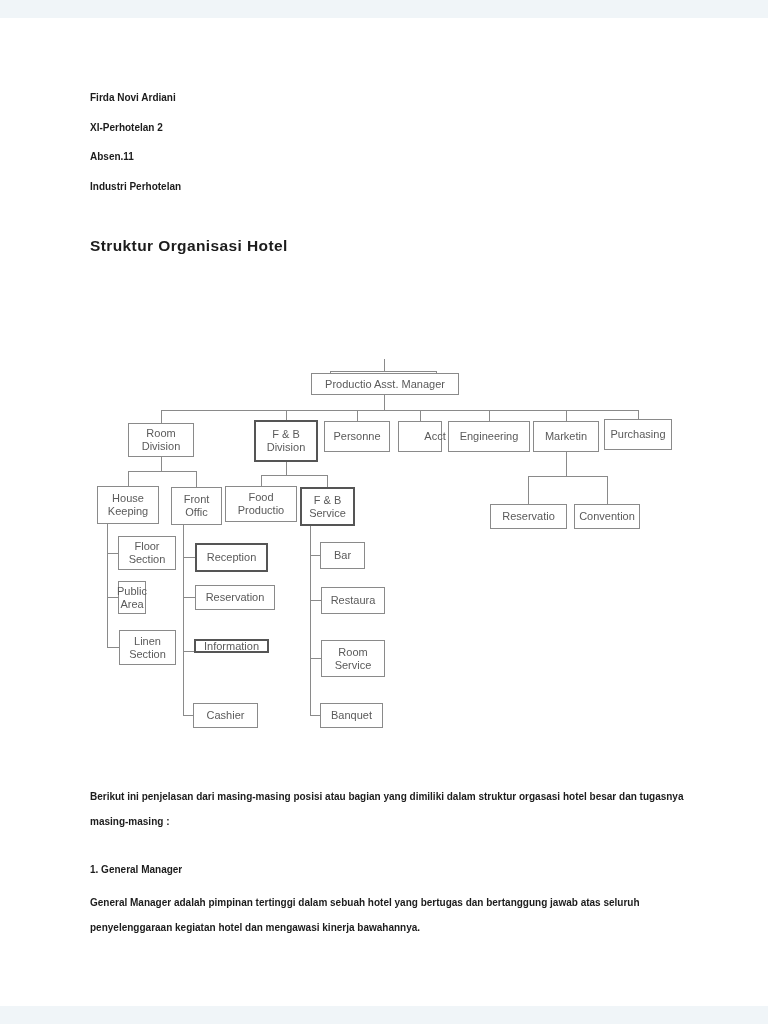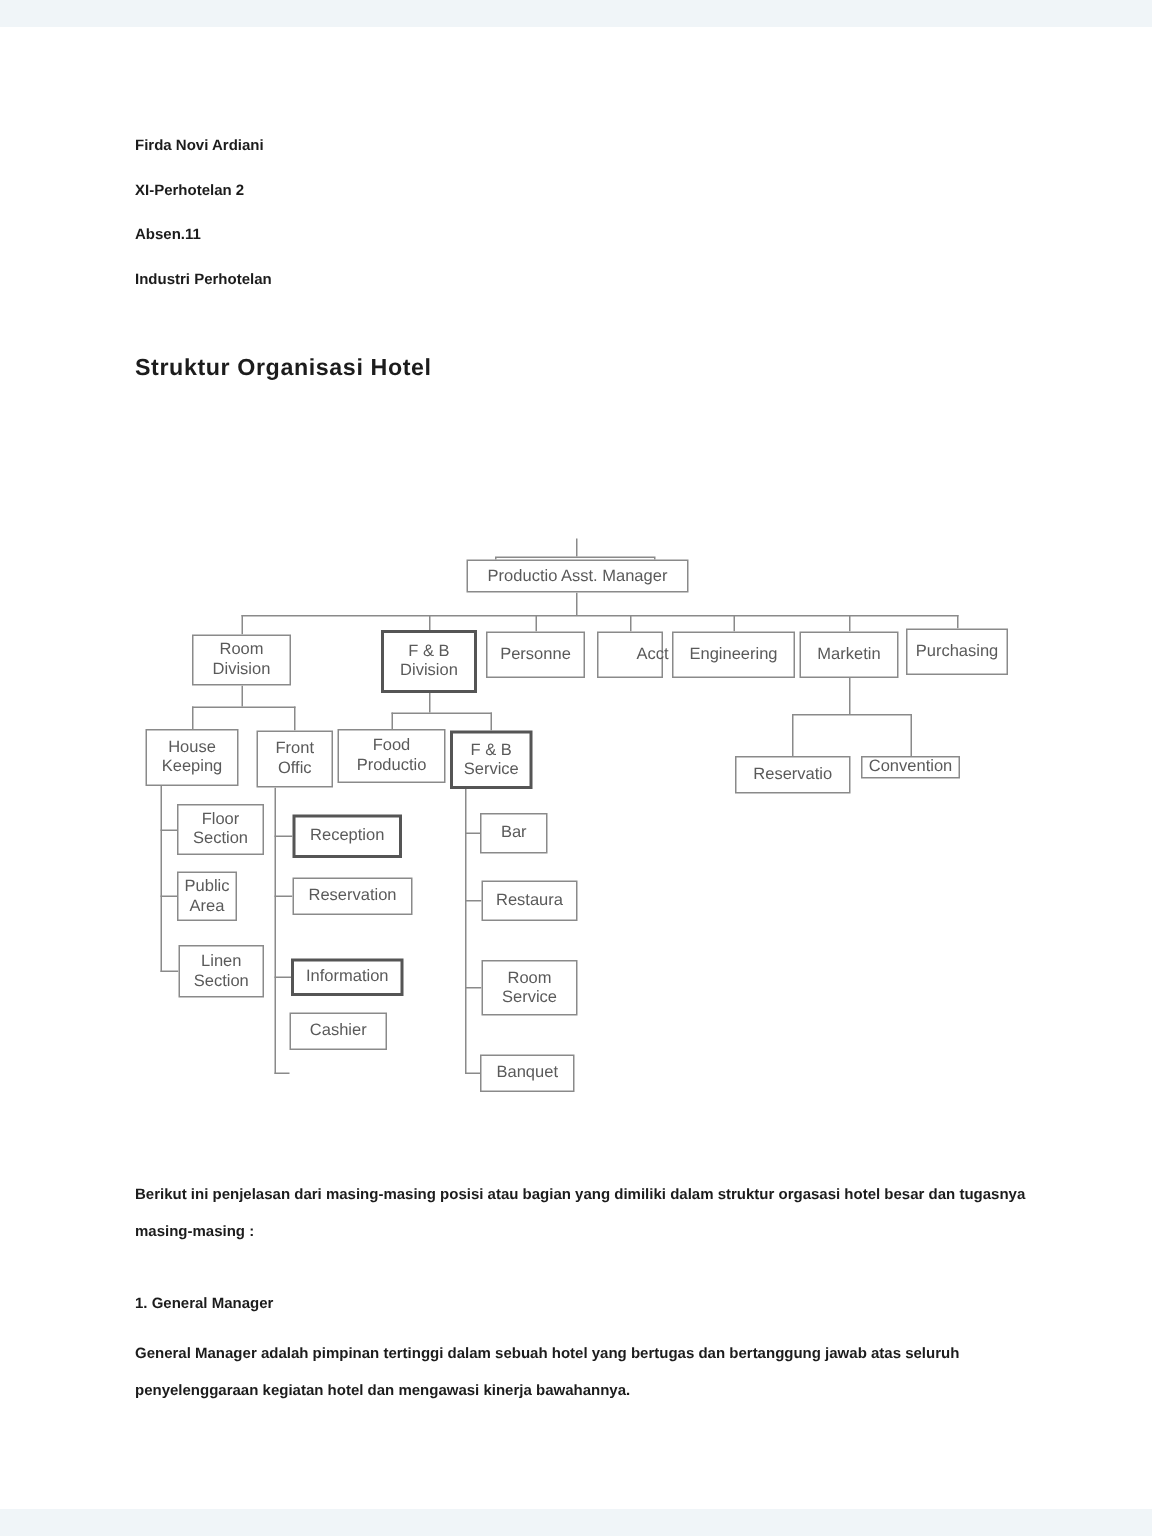--- a/index.html
+++ b/index.html
@@ -158,45 +158,45 @@
       <div>Food</div>
       <div>Productio</div>
     </div>
     <div class="org-box strong" style="left: 300px; top: 487px; width: 55px; height: 39px;">
       <div>F &amp; B</div>
       <div>Service</div>
     </div>
     <div class="org-box" style="left: 490px; top: 504px; width: 77px; height: 25px;">
       <div>Reservatio</div>
     </div>
-    <div class="org-box" style="left: 574px; top: 504px; width: 66px; height: 15px;">
+    <div class="org-box" style="left: 574px; top: 504px; width: 66px; height: 25px;">
       <div>Convention</div>
     </div>
     <div class="org-box" style="left: 118px; top: 536px; width: 58px; height: 34px;">
       <div>Floor</div>
       <div>Section</div>
     </div>
-    <div class="org-box" style="left: 118px; top: 581px; width: 40px; height: 33px;">
+    <div class="org-box" style="left: 118px; top: 581px; width: 28px; height: 33px;">
       <div>Public</div>
       <div>Area</div>
     </div>
     <div class="org-box" style="left: 119px; top: 630px; width: 57px; height: 35px;">
       <div>Linen</div>
       <div>Section</div>
     </div>
     <div class="org-box strong" style="left: 195px; top: 543px; width: 73px; height: 29px;">
       <div>Reception</div>
     </div>
     <div class="org-box" style="left: 195px; top: 585px; width: 80px; height: 25px;">
       <div>Reservation</div>
     </div>
-    <div class="org-box strong" style="left: 194px; top: 639px; width: 75px; height: 25px;">
+    <div class="org-box strong" style="left: 194px; top: 639px; width: 75px; height: 14px;">
       <div>Information</div>
     </div>
-    <div class="org-box" style="left: 193px; top: 675px; width: 65px; height: 25px;">
+    <div class="org-box" style="left: 193px; top: 703px; width: 65px; height: 25px;">
       <div>Cashier</div>
     </div>
     <div class="org-box" style="left: 320px; top: 542px; width: 45px; height: 27px;">
       <div>Bar</div>
     </div>
     <div class="org-box" style="left: 321px; top: 587px; width: 64px; height: 27px;">
       <div>Restaura</div>
     </div>
     <div class="org-box" style="left: 321px; top: 640px; width: 64px; height: 37px;">
       <div>Room</div>

